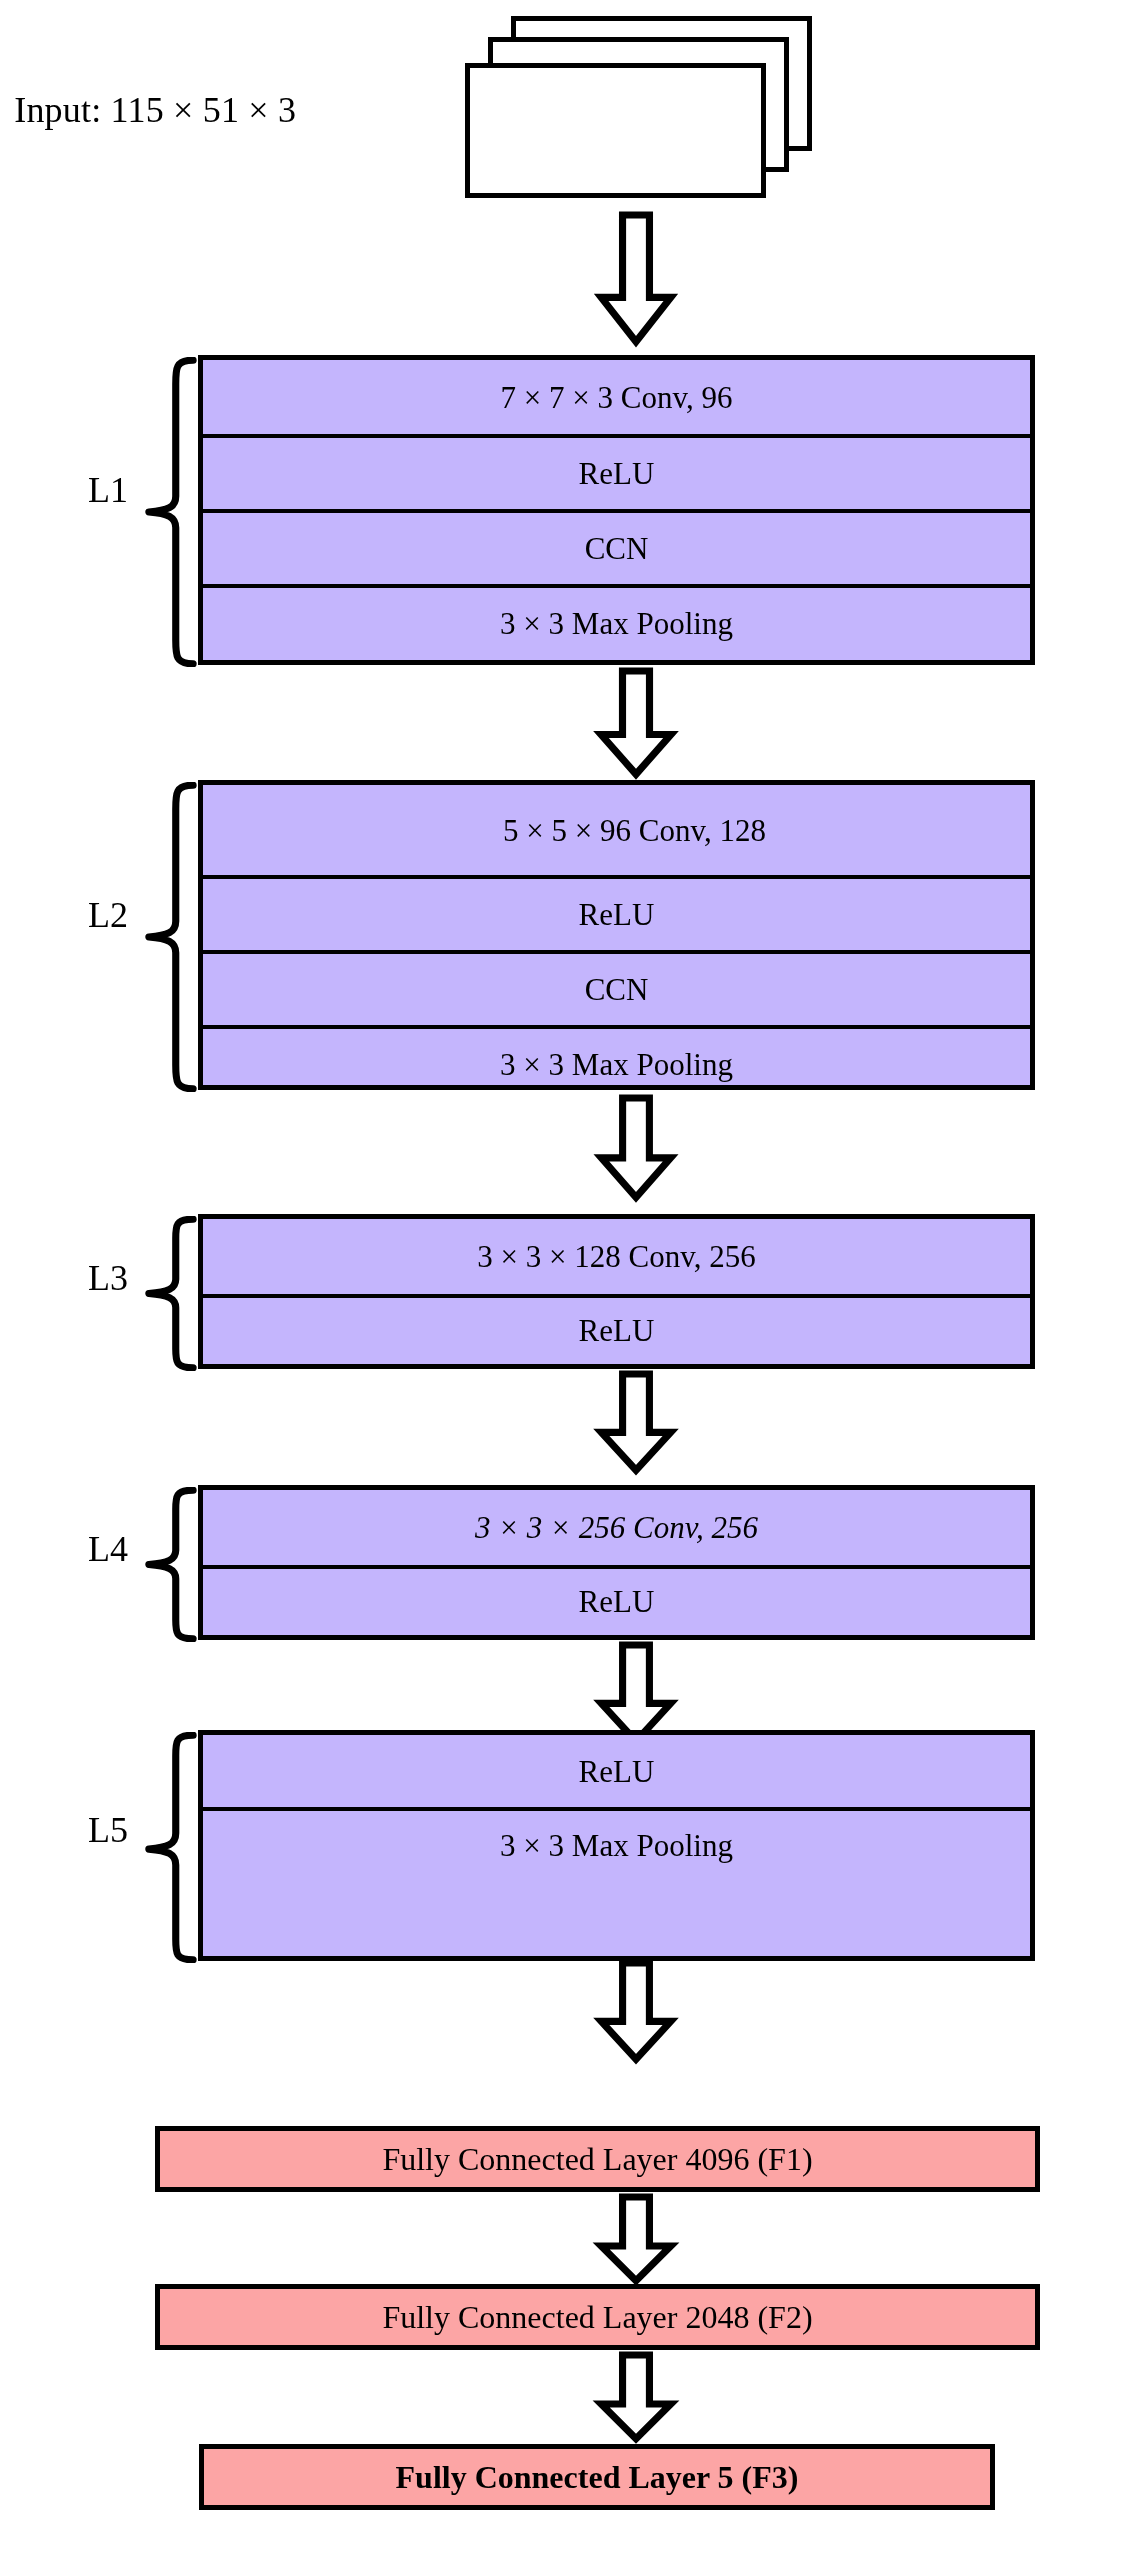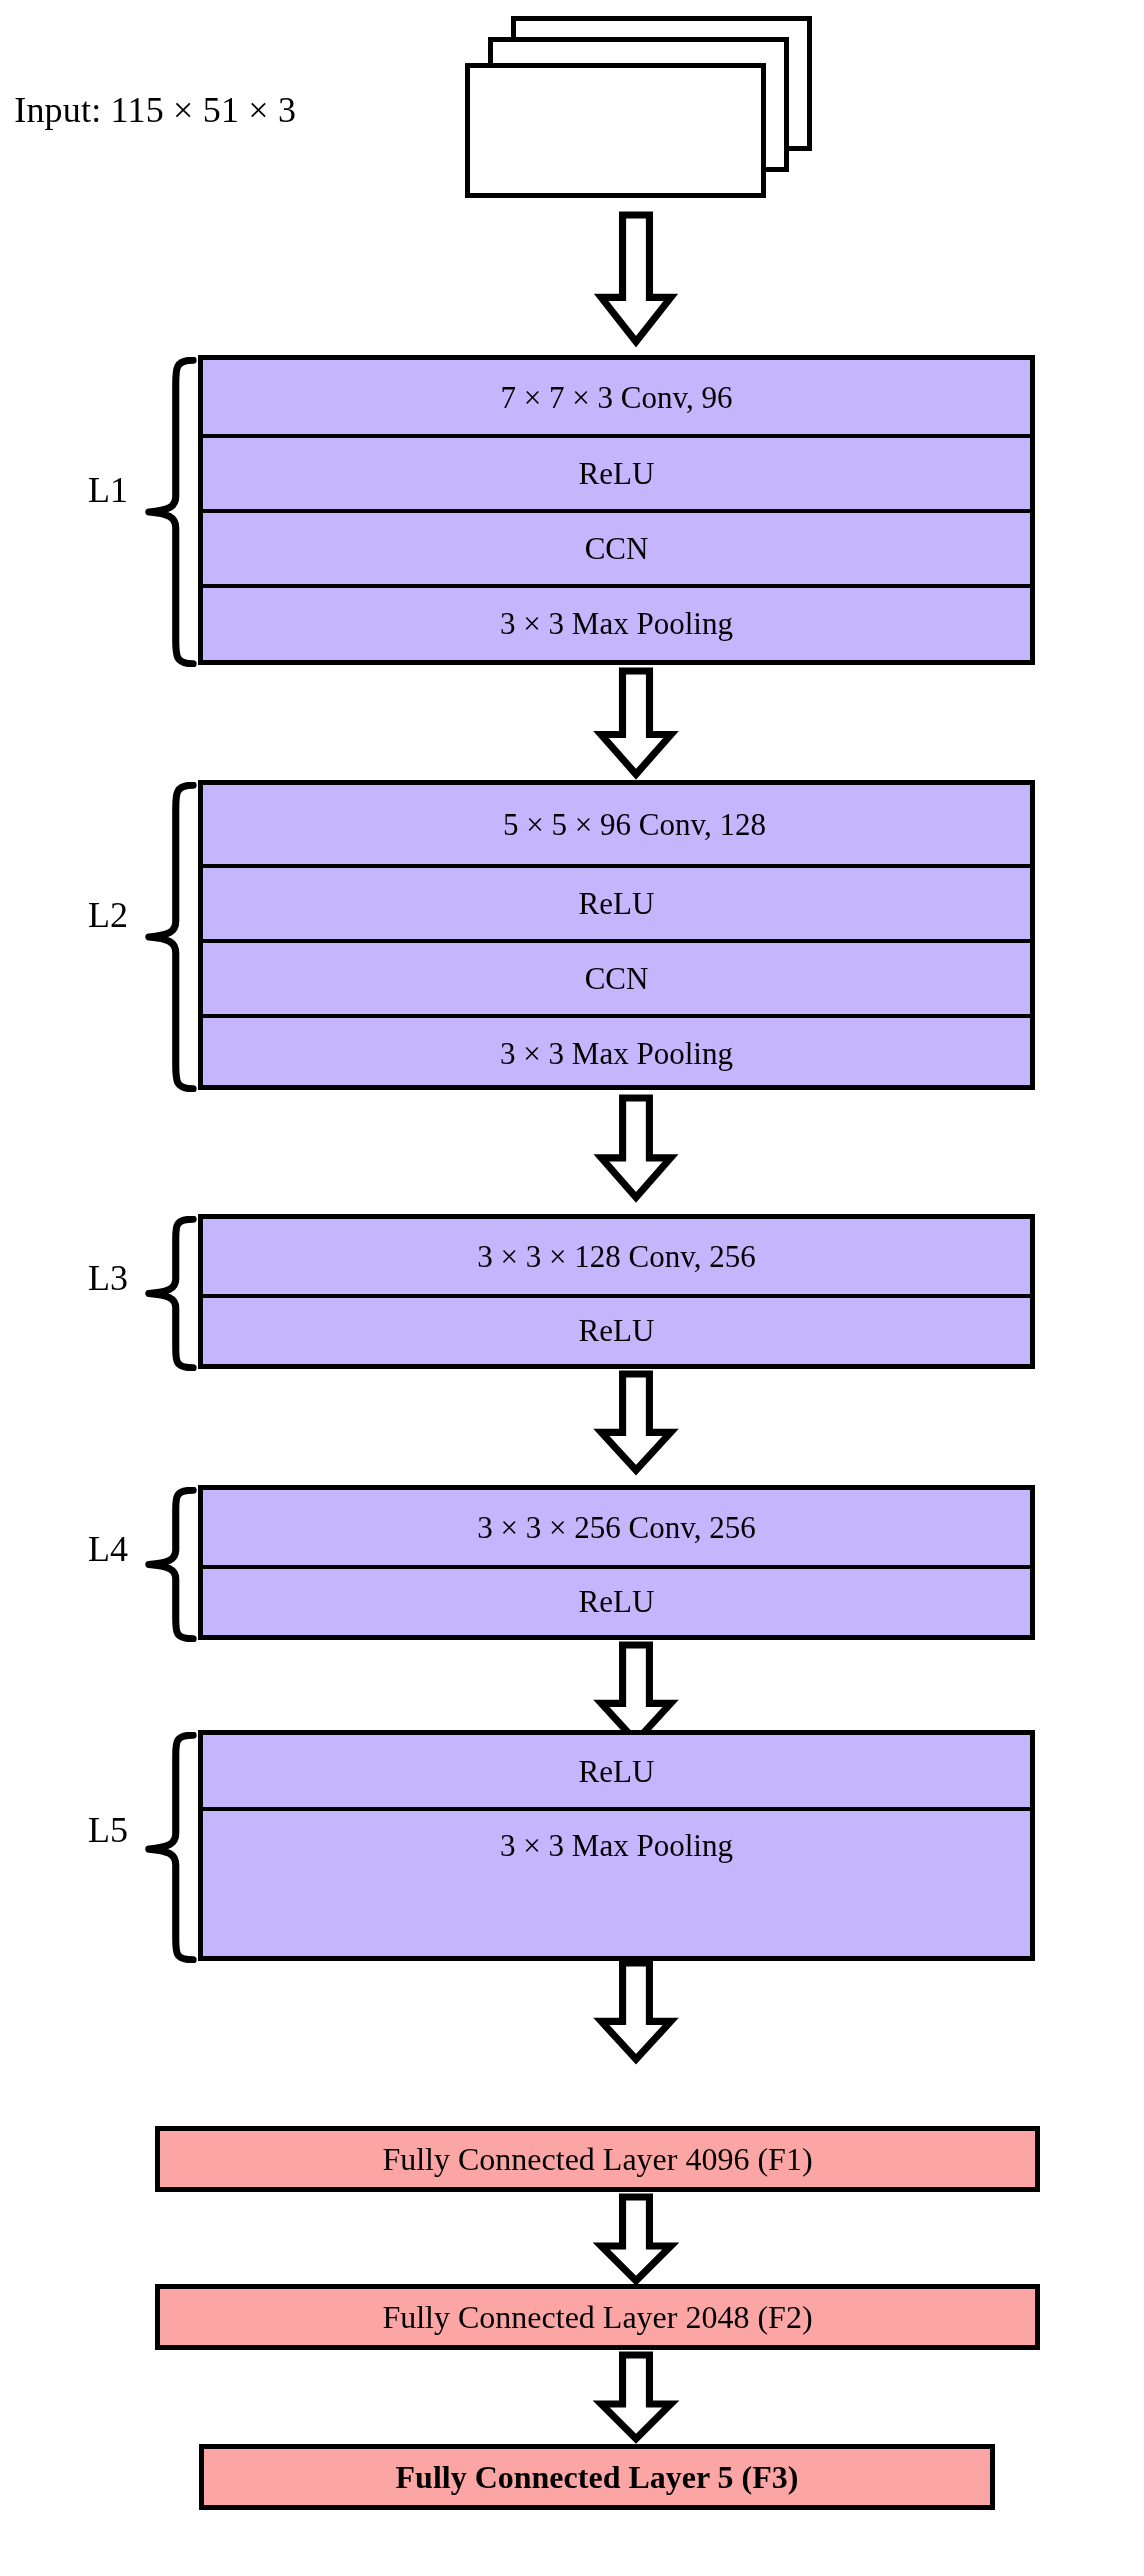--- a/index.html
+++ b/index.html
@@ -99,21 +99,21 @@
   </div>
 
   <div class="group" style="left:0;top:780px;">
     <div class="grp-label" style="left:57px;top:117px;width:71px;">L2</div>
     <div class="brace" style="left:144px;top:1.6px;">
       <svg width="54" height="310" viewBox="0 0 68 392">
         <path d="M62 4 C40 4 40 14 40 34 L40 176 C40 190 30 194 6 196 C30 198 40 202 40 216 L40 358 C40 378 40 388 62 388" fill="none" stroke="#000000" stroke-width="9" stroke-linecap="round" stroke-linejoin="round"></path>
       </svg>
     </div>
     <div class="stackbox" style="left:198px;top:0;width:837px;height:310px;">
-      <div class="row" style="height:83px;padding-left:36px;">5 × 5 × 96 Conv, 128</div>
+      <div class="row" style="height:94px;padding-left:36px;">5 × 5 × 96 Conv, 128</div>
       <div class="row" style="height:75px;">ReLU</div>
       <div class="row" style="height:75px;">CCN</div>
       <div class="row" style="height:71px;">3 × 3 Max Pooling</div>
     </div>
   </div>
 
   <div class="arrow" style="left:601px;top:1098px;">
     <svg width="70" height="104" viewBox="0 0 88 132">
       <polygon points="27,0 61,0 61,76 88,76 44,126 0,76 27,76" fill="#ffffff" stroke="#000000" stroke-width="9" stroke-linejoin="miter"></polygon>
     </svg>
@@ -139,21 +139,21 @@
   </div>
 
   <div class="group" style="left:0;top:1485px;">
     <div class="grp-label" style="left:57px;top:46px;width:71px;">L4</div>
     <div class="brace" style="left:144px;top:1.6px;">
       <svg width="54" height="155" viewBox="0 0 68 196">
         <path d="M62 4 C40 4 40 12 40 28 L40 80 C40 92 30 96 6 98 C30 100 40 104 40 116 L40 168 C40 184 40 192 62 192" fill="none" stroke="#000000" stroke-width="9" stroke-linecap="round" stroke-linejoin="round"></path>
       </svg>
     </div>
     <div class="stackbox" style="left:198px;top:0;width:837px;height:155px;">
-      <div class="row" style="height:79px;">3 × 3 × 256 Conv, 256</div>
+      <div class="row" style="height:79px;font-style:italic;">3 × 3 × 256 Conv, 256</div>
       <div class="row" style="height:65px;">ReLU</div>
     </div>
   </div>
 
   <div class="arrow" style="left:601px;top:1645px;">
     <svg width="70" height="101" viewBox="0 0 88 128">
       <polygon points="27,0 61,0 61,74 88,74 44,122 0,74 27,74" fill="#ffffff" stroke="#000000" stroke-width="9" stroke-linejoin="miter"></polygon>
     </svg>
   </div>
 

